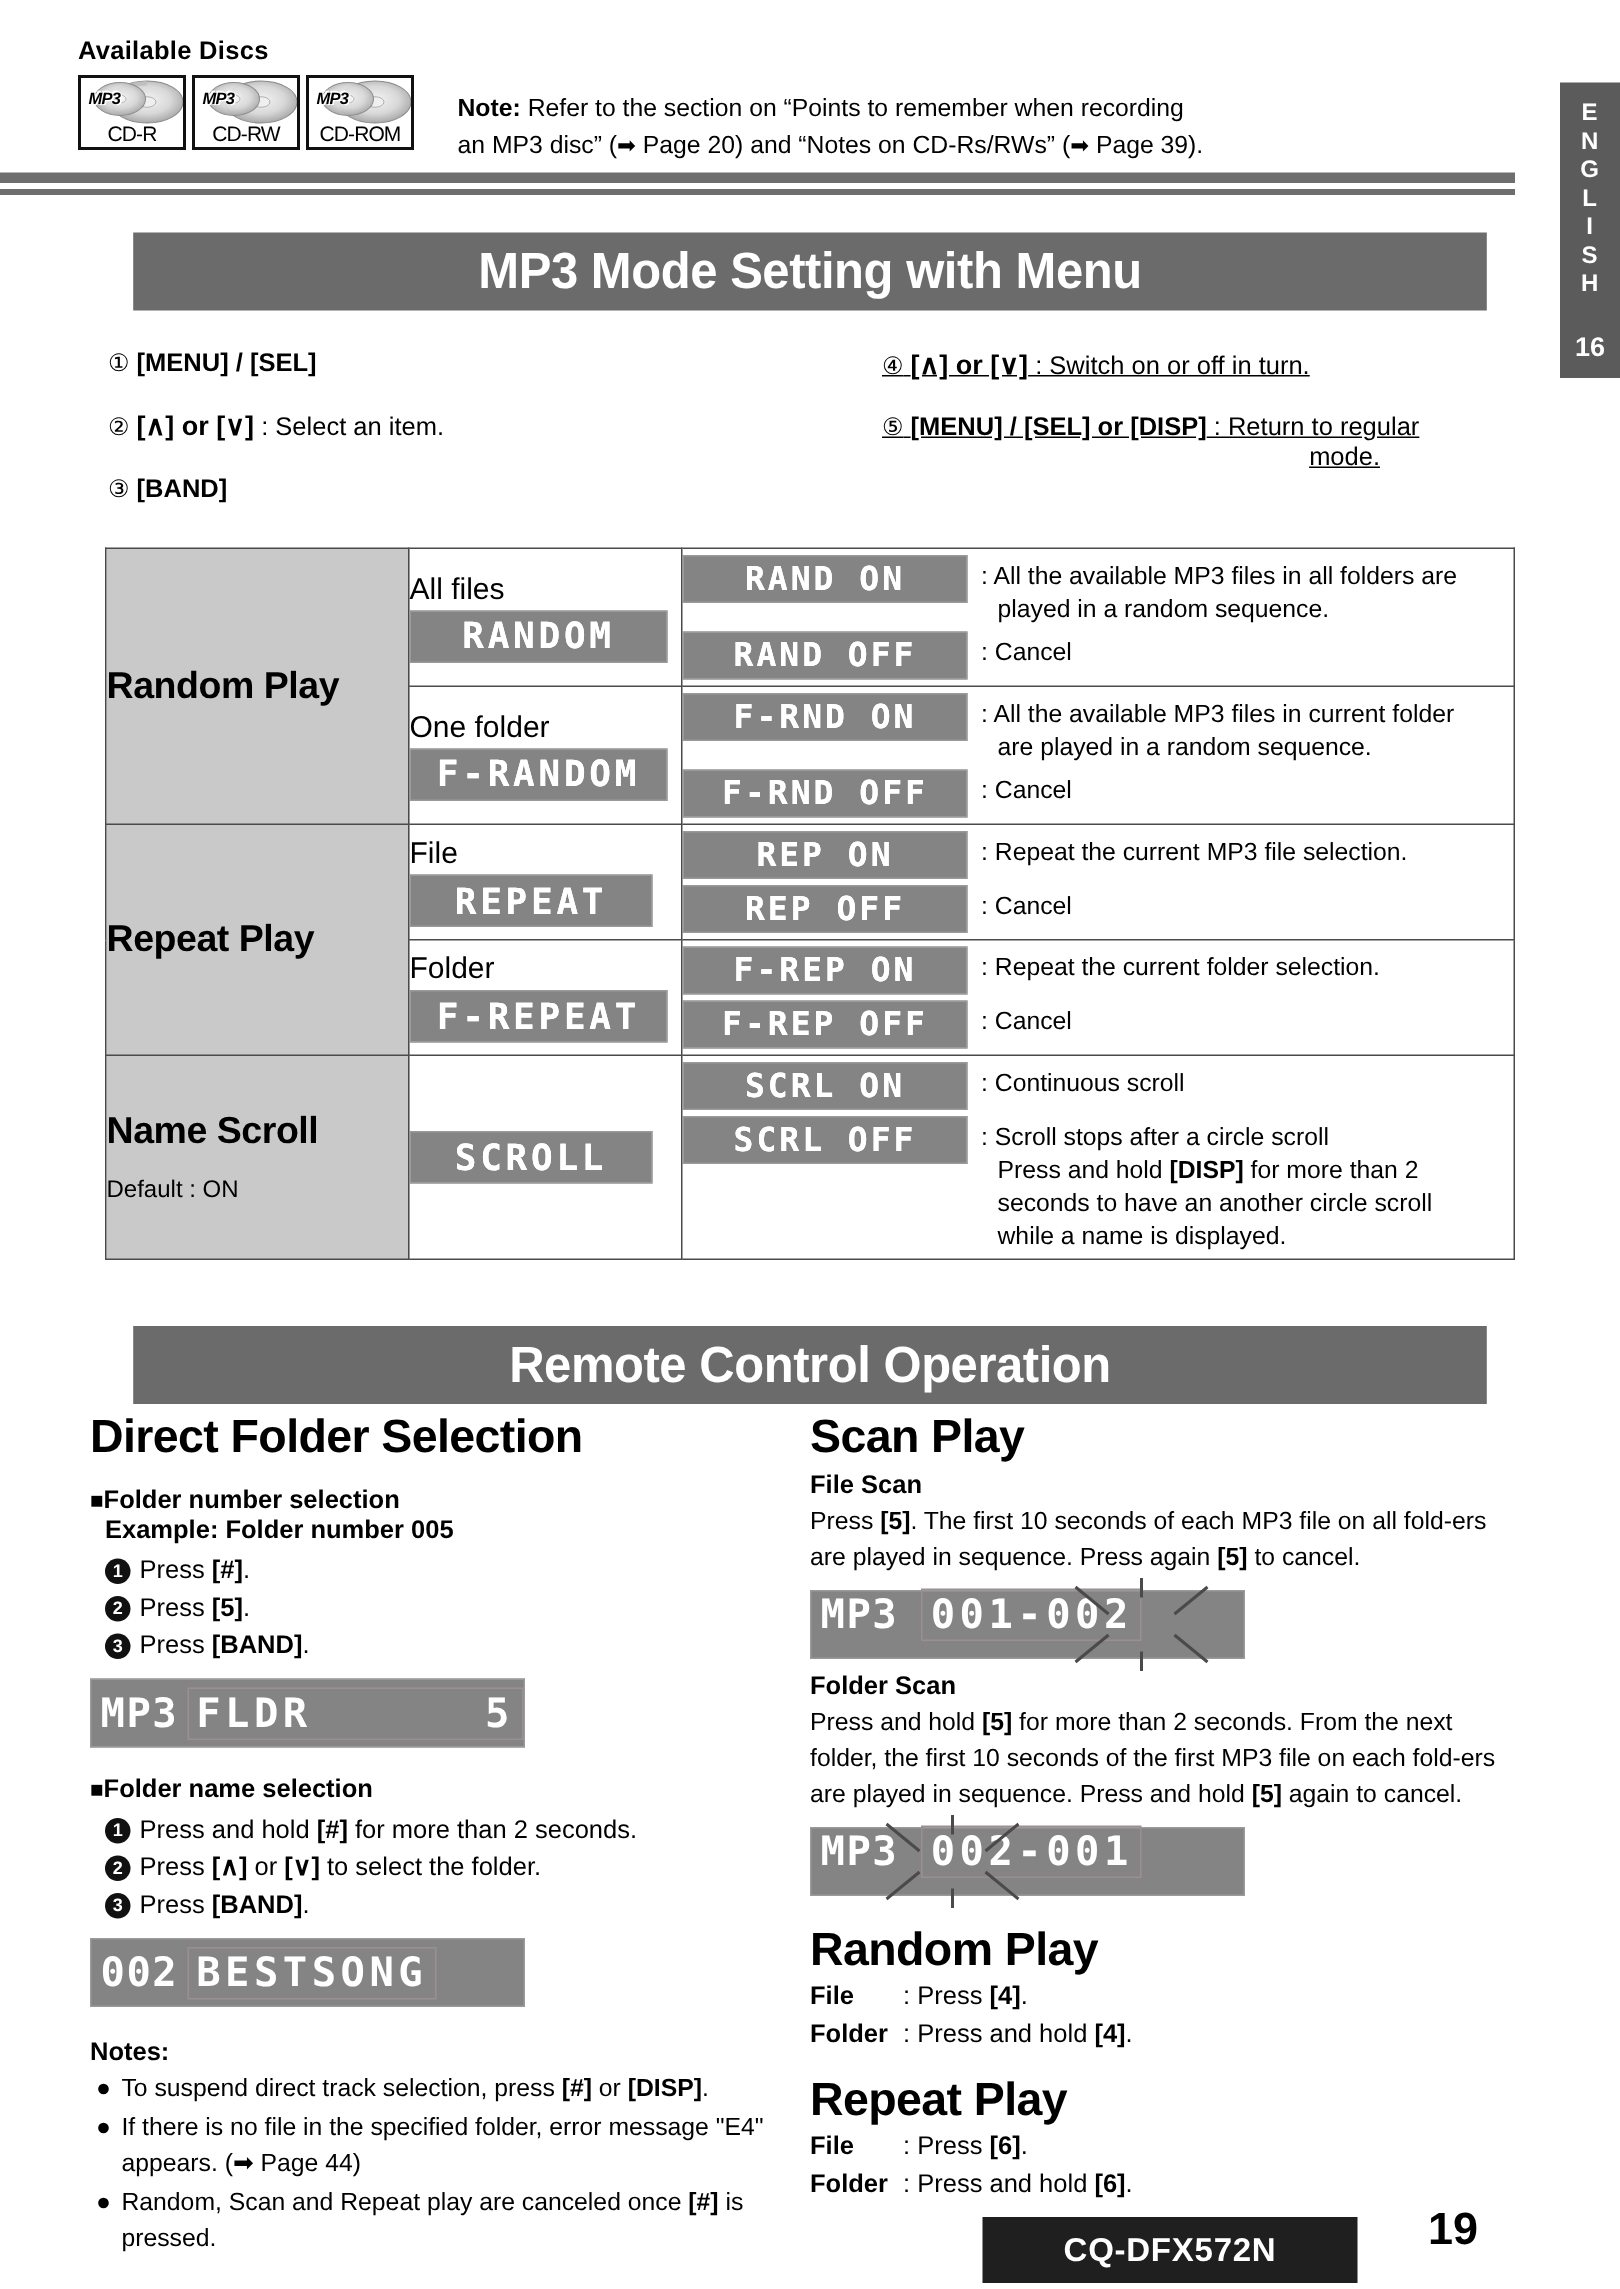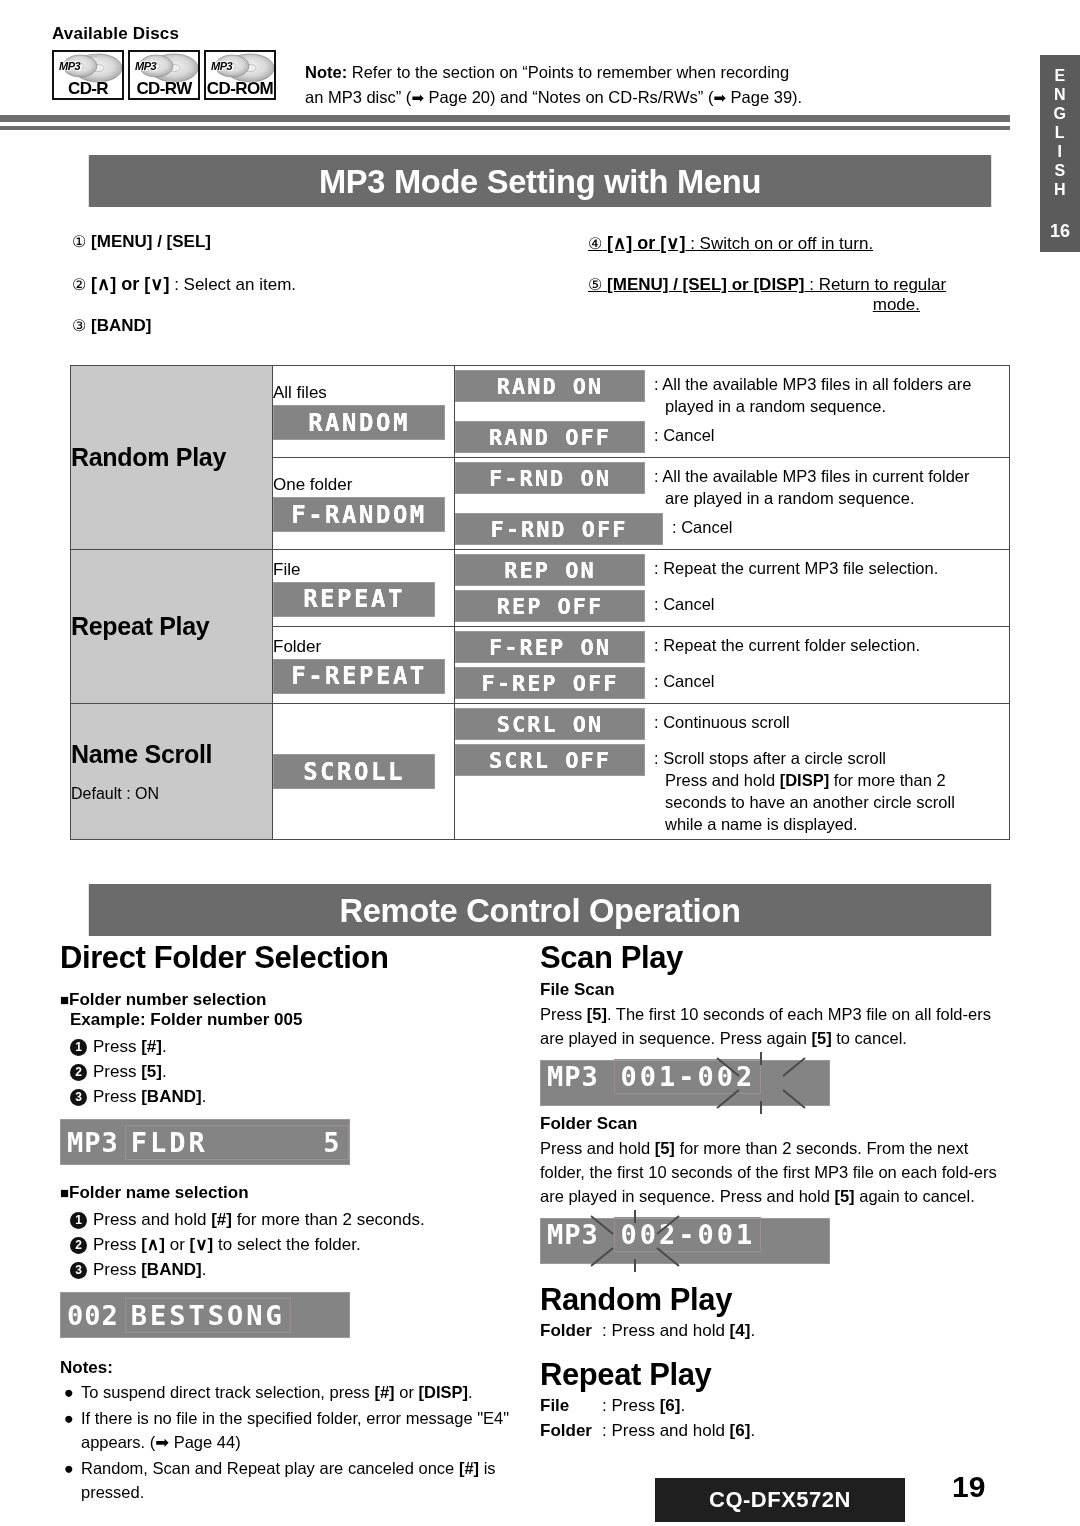--- a/index.html
+++ b/index.html
@@ -18,21 +18,21 @@
   .disc-row { display: flex; gap: 4px; margin-top: 6px; }
   .disc-box {
     width: 72px; height: 50px; border: 2.5px solid #111; background: #fff;
     position: relative; overflow: hidden;
   }
   .disc-art {
     position: absolute; left: 4px; top: 1px; width: 66px; height: 34px;
   }
   .disc-label {
     position: absolute; left: 0; bottom: 0px; width: 100%;
-    text-align: center; font-size: 17px; font-weight: bold;
+    text-align: center; font-size: 14px; font-weight: normal;
     letter-spacing: -0.6px; line-height: 18px;
     text-shadow: 0 0 2px #fff, 1px 0 1px #fff, -1px 0 1px #fff;
   }
   .disc-mp3 {
     position: absolute; left: 5px; top: 8px;
     font-size: 11px; font-style: italic; font-weight: bold;
     letter-spacing: -.5px;
     text-shadow: 0 0 2px #fff, 1px 1px 0 #fff, -1px -1px 0 #fff;
     z-index: 3;
   }
@@ -122,21 +122,21 @@
     position: absolute; left: 70px; top: 365px; width: 940px;
     border-collapse: collapse; table-layout: fixed;
   }
   table.modes td { border: 1.5px solid #4a4a4a; vertical-align: middle; padding: 0; }
   td.featcell {
     width: 202px; background: #c9c9c9; padding: 8px 0 8px 18px;
   }
   .feat-title { font-size: 25px; font-weight: bold; letter-spacing: -.3px; }
   .feat-sub { font-size: 16px; margin-top: 16px; }
   td.namecell { width: 182px; padding: 10px 8px 12px 12px; }
-  .name-lbl { font-size: 17px; margin-bottom: 2px; }
+  .name-lbl { font-size: 20px; margin-bottom: 2px; }
   td.valcell { padding: 8px 4px 8px 14px; }
   .val-row { display: flex; align-items: flex-start; margin: 4px 0; }
   .val-desc { font-size: 16.5px; line-height: 22px; margin-left: 9px; padding-top: 3px; }
   .val-desc .ind { display: block; padding-left: 11px; }
   .val-desc b { font-weight: bold; }
 
   
   .h2 {
     font-size: 31px; font-weight: bold; letter-spacing: -.4px;
   }
@@ -340,21 +340,21 @@
           <div class="val-row">
             <div class="lcd lcd-sm" style="width:190px">
                 <span class="txt">F-RND ON</span>
               </div>
             <div class="val-desc">
               <span>: All the available MP3 files in current folder</span>
               <span class="ind">are played in a random sequence.</span>
             </div>
           </div>
           <div class="val-row">
-            <div class="lcd lcd-sm" style="width:208px">
+            <div class="lcd lcd-sm" style="width:190px">
                 <span class="txt">F-RND OFF</span>
               </div>
             <div class="val-desc">
               <span>: Cancel</span>
             </div>
           </div>
         </td>
       </tr>
 
       <tr>
@@ -530,20 +530,21 @@
         <line x1="52" y1="0" x2="52" y2="13" stroke="#4a4a4a" stroke-width="2"></line>
         <line x1="52" y1="49" x2="52" y2="62" stroke="#4a4a4a" stroke-width="2"></line>
         <line x1="8" y1="6" x2="30" y2="24" stroke="#4a4a4a" stroke-width="2"></line>
         <line x1="8" y1="56" x2="30" y2="38" stroke="#4a4a4a" stroke-width="2"></line>
         <line x1="96" y1="6" x2="74" y2="24" stroke="#4a4a4a" stroke-width="2"></line>
         <line x1="96" y1="56" x2="74" y2="38" stroke="#4a4a4a" stroke-width="2"></line>
       </svg>
     </div>
 
     <div class="h2" style="margin-top:14px">Random Play</div>
+    <div class="fr-row"><span class="k">File</span><span>:</span> <span>Press <b>[4]</b>.</span></div>
     <div class="fr-row"><span class="k">Folder</span><span>:</span> <span>Press and hold <b>[4]</b>.</span></div>
 
     <div class="h2" style="margin-top:14px">Repeat Play</div>
     <div class="fr-row"><span class="k">File</span><span>:</span> <span>Press <b>[6]</b>.</span></div>
     <div class="fr-row"><span class="k">Folder</span><span>:</span> <span>Press and hold <b>[6]</b>.</span></div>
   </div>
 
   <div class="model-badge">CQ-DFX572N</div>
   <div class="pagenum">19</div>
 

